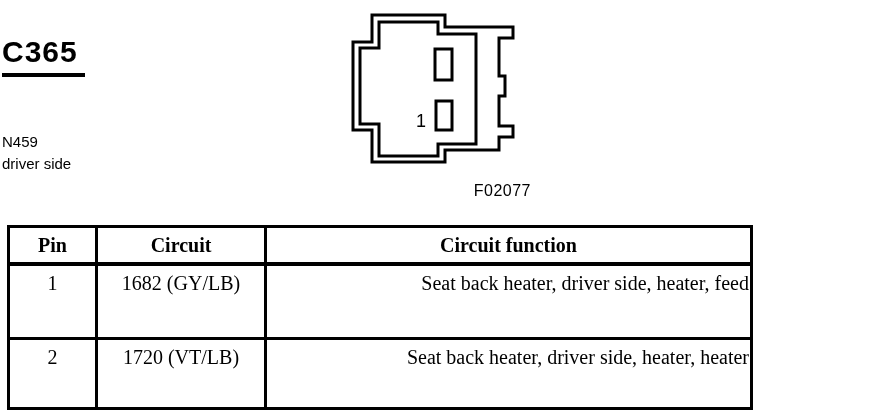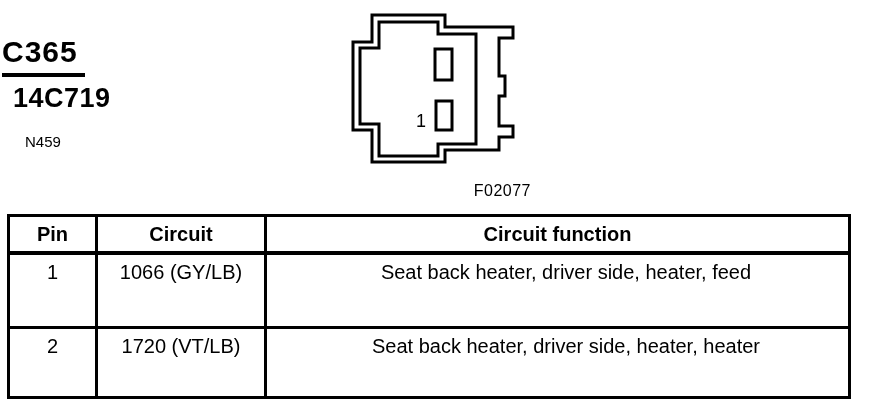--- a/index.html
+++ b/index.html
@@ -35,21 +35,21 @@
     position: absolute;
     left: 13px;
     top: 84px;
     font-size: 27px;
     font-weight: bold;
     line-height: 28px;
     letter-spacing: 0.5px;
   }
   .component-block {
     position: absolute;
-    left: 25px;
+    left: 2px;
     top: 131px;
     font-size: 15px;
     line-height: 22.4px;
     font-weight: normal;
   }
   .component-block span { display: block; }
 
   
   .connector-figure {
     position: absolute;
@@ -65,57 +65,58 @@
     width: 180px;
     text-align: right;
     font-size: 16px;
     letter-spacing: 0.5px;
   }
 
   
   .pin-table {
     position: absolute;
     left: 7px;
-    top: 214px;
-    width: 844px;
+    top: 225px;
+    width: 746px;
     border-collapse: collapse;
     table-layout: fixed;
     background: #fff;
+    font-family: Liberation Serif, serif;
   }
   .pin-table th, .pin-table td {
     border: 3px solid #000;
     font-size: 20px;
     background: #fff;
   }
   .pin-table th {
     font-weight: bold;
     text-align: center;
     vertical-align: middle;
     height: 30px;
     border-bottom-width: 4px;
     padding: 2px 0;
   }
   .pin-table td {
     vertical-align: top;
     padding-top: 6px;
   }
   .pin-table td.c-pin, .pin-table td.c-circuit { text-align: center; }
-  .pin-table td.c-func { text-align: center; padding-left: 18px; }
+  .pin-table td.c-func { text-align: right; padding-left: 18px; }
   .row-1 td { height: 64px; }
   .row-2 td { height: 60px; }
 </style>
 </head>
 <body>
 
 <div class="page">
 
   <div class="connector-id">C365</div>
-  <div class="part-number">14C719</div>
   <div class="component-block">
     <span>N459</span>
+    <span>driver side</span>
   </div>
 
   <div class="connector-figure">
     <svg width="180" height="168" viewBox="0 0 180 168">
 
       <path d="M27,10 H100 V22 H168 V33 H154 V71 H160 V91 H154 V121 H168 V132 H154 V145 H100 V157 H27 V125 H8 V37 H27 Z" fill="#ffffff" stroke="#000000" stroke-width="3"></path>
 
       <path d="M34,17 H93 V29 H131 V139 H93 V151 H34 V119 H15 V43 H34 Z" fill="#ffffff" stroke="#000000" stroke-width="3"></path>
 
       <rect x="90" y="44" width="17" height="31" fill="#ffffff" stroke="#000000" stroke-width="3"></rect>
@@ -135,21 +136,21 @@
     <thead>
       <tr>
         <th>Pin</th>
         <th>Circuit</th>
         <th>Circuit function</th>
       </tr>
     </thead>
     <tbody>
       <tr class="row-1">
         <td class="c-pin">1</td>
-        <td class="c-circuit">1066 (GY/LB)</td>
+        <td class="c-circuit">1682 (GY/LB)</td>
         <td class="c-func">Seat back heater, driver side, heater, feed</td>
       </tr>
       <tr class="row-2">
         <td class="c-pin">2</td>
         <td class="c-circuit">1720 (VT/LB)</td>
         <td class="c-func">Seat back heater, driver side, heater, heater</td>
       </tr>
     </tbody>
   </table>
 

